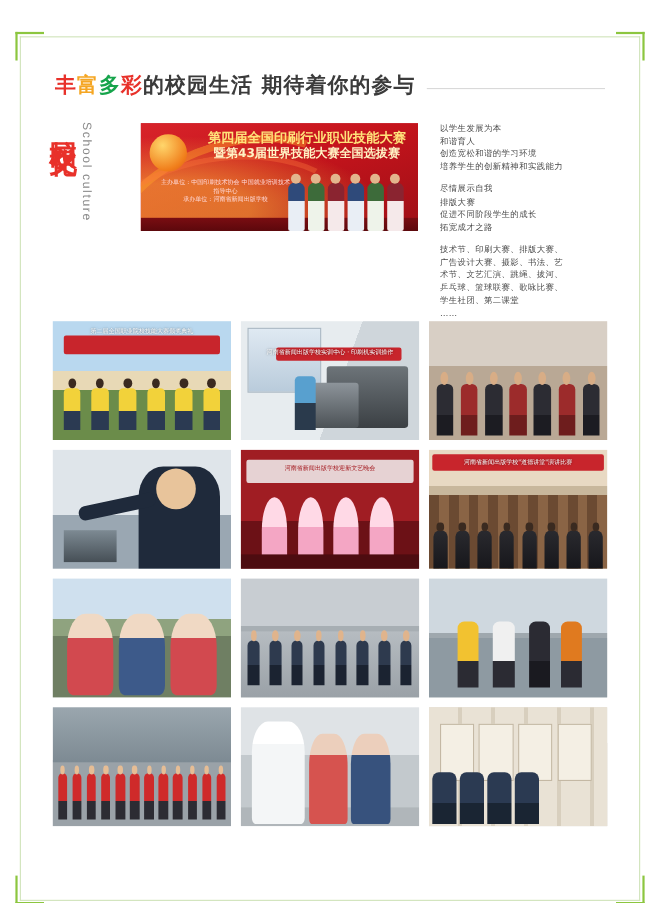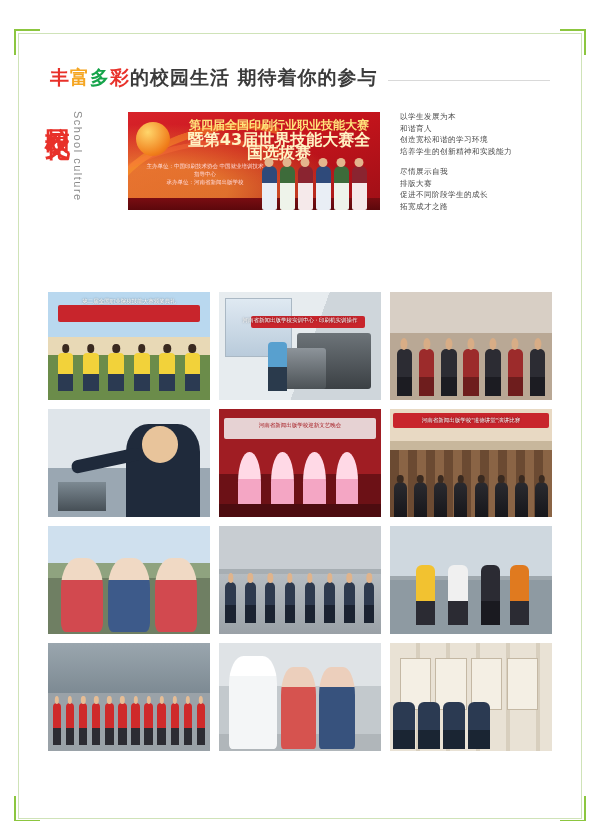--- a/index.html
+++ b/index.html
@@ -171,21 +171,21 @@
     left: 56px;
     top: 6px;
     width: 190px;
     color: #ffe9a8;
     font-family: "DejaVu Sans", sans-serif;
     font-weight: bold;
     text-align: center;
   }
   .hero-title .l1 { font-size: 10.5px; line-height: 13px; color: #fff3c4; }
   .hero-title .l2 { font-size: 12px;   line-height: 15px; color: #ffe27a; }
-  .hero-title .l3 { font-size: 16px; line-height: 13px; color: #fff3c4; }
+  .hero-title .l3 { font-size: 11px; line-height: 13px; color: #fff3c4; }
   .hero-sub {
     position: absolute;
     left: 18px;
     top: 50px;
     width: 118px;
     color: #ffd9d9;
     font-size: 5.5px;
     line-height: 8px;
     text-align: center;
     font-family: "DejaVu Sans", sans-serif;
@@ -464,20 +464,26 @@
 
   <div class="text-block">
     <p style="white-space:pre-line;font-family:Liberation Serif, serif;">以学生发展为本
 和谐育人
 创造宽松和谐的学习环境
 培养学生的创新精神和实践能力</p>
     <p style="white-space:pre-line;">尽情展示自我
 排版大赛
 促进不同阶段学生的成长
 拓宽成才之路</p>
+    <p style="white-space:pre-line;">技术节、印刷大赛、排版大赛、
+广告设计大赛、摄影、书法、艺
+术节、文艺汇演、跳绳、拔河、
+乒乓球、篮球联赛、歌咏比赛、
+学生社团、第二课堂
+……</p>
   </div>
 
   <div class="grid">
 
     <div class="grid-row">
       <div class="photo p1">
         <div class="banner-strip"></div>
         <div class="cap">第二届全国职业院校技能大赛颁奖典礼</div>
         <div class="row-people">
           <div class="pp"></div>

